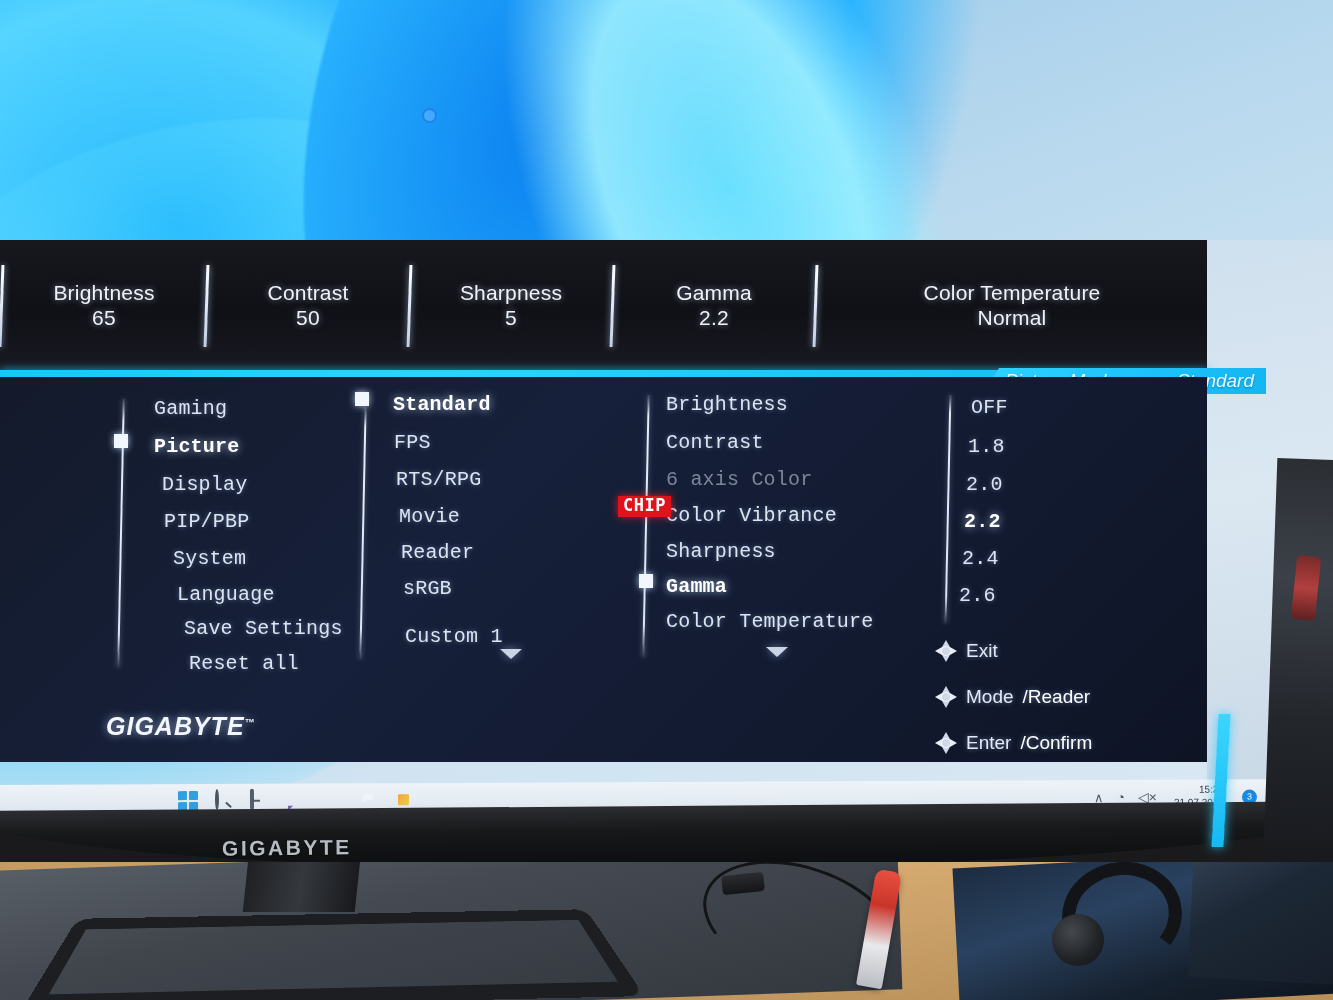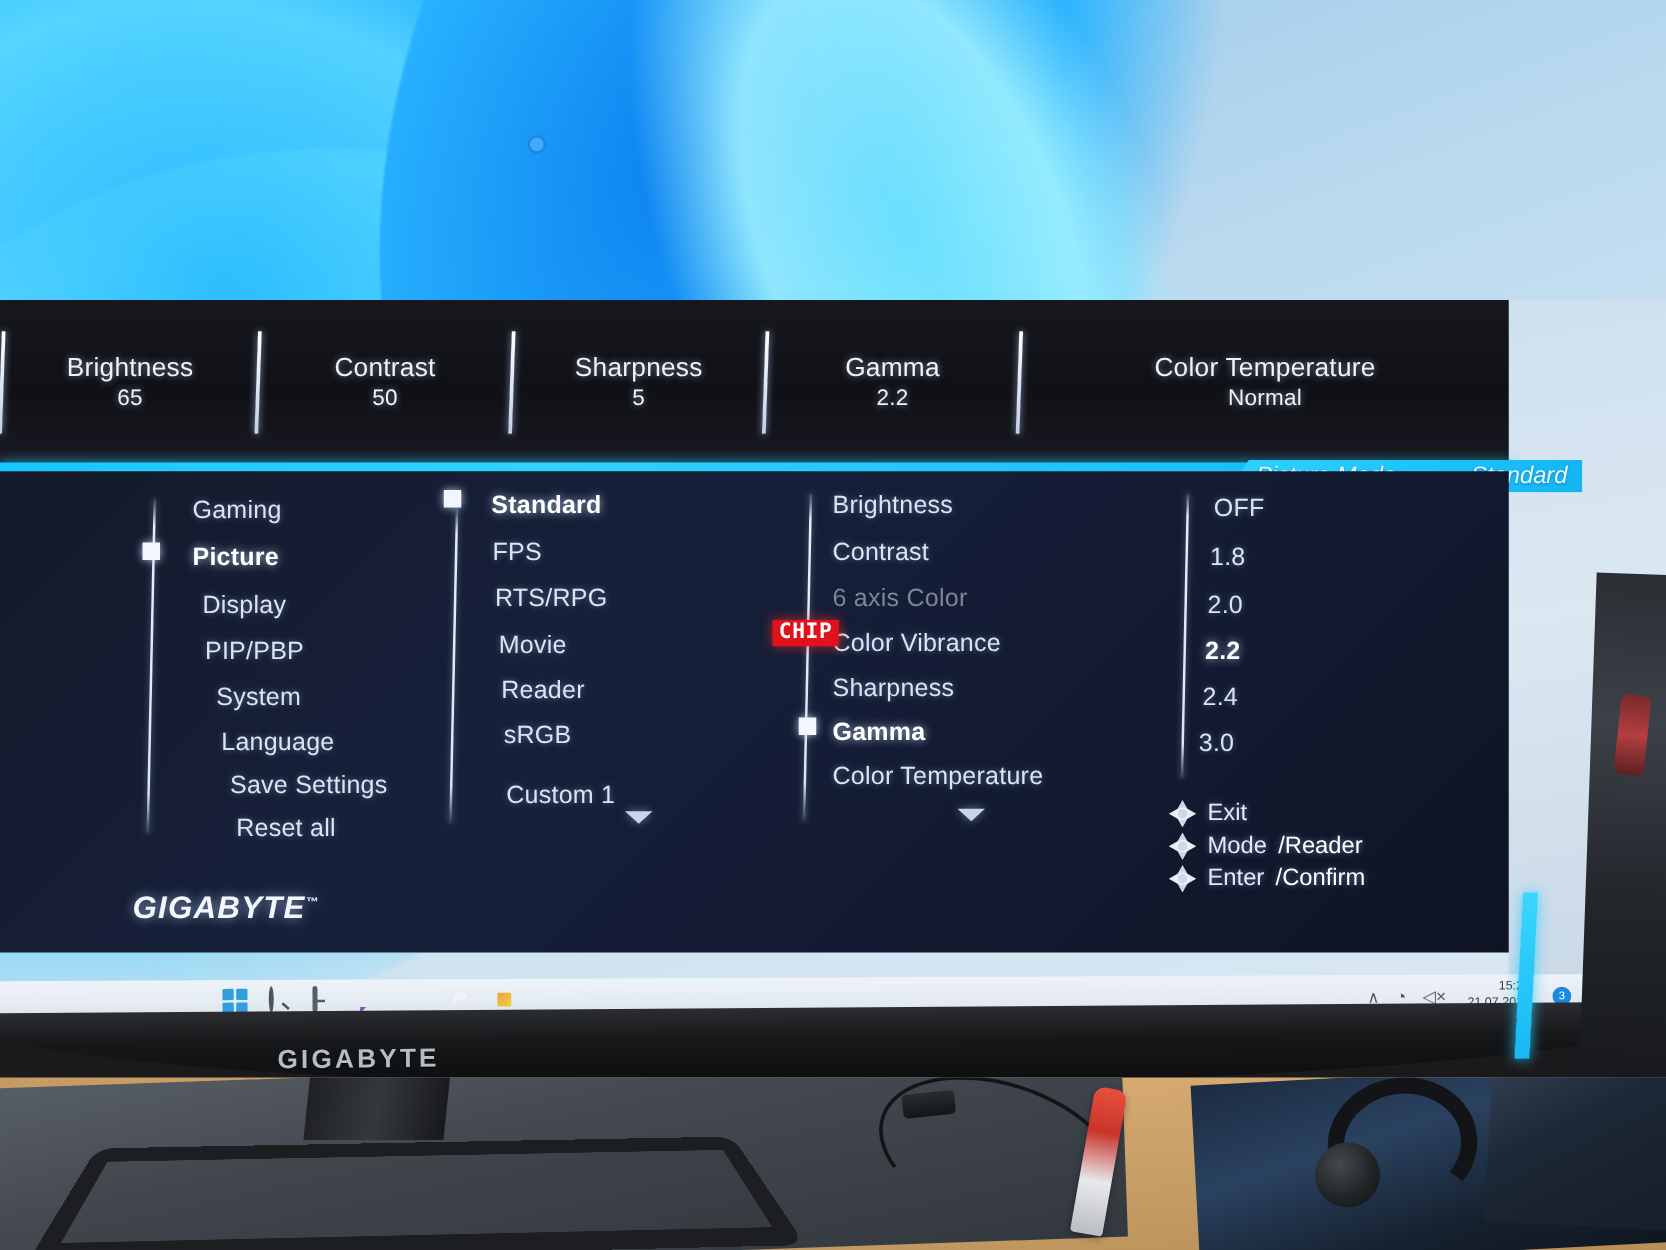--- a/index.html
+++ b/index.html
@@ -116,21 +116,21 @@
     height: 100%;
     display: flex;
     flex-direction: column;
     align-items: center;
     justify-content: center;
     position: relative;
     color: #f0f2f6;
     text-shadow: 0 0 6px rgba(200,220,255,.55);
   }
   .top-cell .tc-label { font-size: 21px; letter-spacing: .2px; line-height: 1.18; }
-  .top-cell .tc-value { font-size: 18px; letter-spacing: .2px; line-height: 1.18; }
+  .top-cell .tc-value { font-size: 21px; letter-spacing: .2px; line-height: 1.18; }
   .tc-sep {
     width: 3px;
     height: 82px;
     background: linear-gradient(180deg, #ffffff 0%, #dfe7f5 50%, #c3cfe4 100%);
     box-shadow: 0 0 6px rgba(190,215,255,.7);
     transform: skewX(-2deg);
     flex: 0 0 auto;
   }
 
   
@@ -162,20 +162,21 @@
   }
   #mode-banner .mb-value { font-weight: 400; }
 
   
   #osd-body {
     position: absolute;
     left: 0; top: 137px;
     width: 1207px; height: 385px;
     background: linear-gradient(135deg, #141a2b 0%, #16203a 38%, #121a30 72%, #0e1424 100%);
     overflow: hidden;
+    font-family: Liberation Mono, monospace;
   }
 
   .col {
     position: absolute;
     top: 0;
     height: 100%;
   }
   .col-rail {
     position: absolute;
     top: 22px;
@@ -236,21 +237,21 @@
     box-shadow: 0 0 9px rgba(255,40,40,.7);
     z-index: 30;
   }
 
   
   #legend {
     position: absolute;
     left: 935px; top: 640px;
     display: flex;
     flex-direction: column;
-    gap: 4px;
+    gap: 24px;
     z-index: 20;
   }
   .legend-row {
     display: flex;
     align-items: center;
     gap: 9px;
     color: #e4eaf5;
     font-size: 19px;
     white-space: nowrap;
     text-shadow: 0 0 5px rgba(180,210,255,.5);
@@ -753,21 +754,21 @@
         <div class="menu-item" style="left:31px; top:96px">
           <span>2.0</span>
         </div>
         <div class="menu-item selected" style="left:29px; top:133px">
           <span>2.2</span>
         </div>
         <div class="menu-item" style="left:27px; top:170px">
           <span>2.4</span>
         </div>
         <div class="menu-item" style="left:24px; top:207px">
-          <span>3.0</span>
+          <span>2.6</span>
         </div>
       </div>
 
     </div>
 
     <div id="scroll-ind"></div>
   </div>
 
   <div id="chip-mark">CHIP</div>
 

